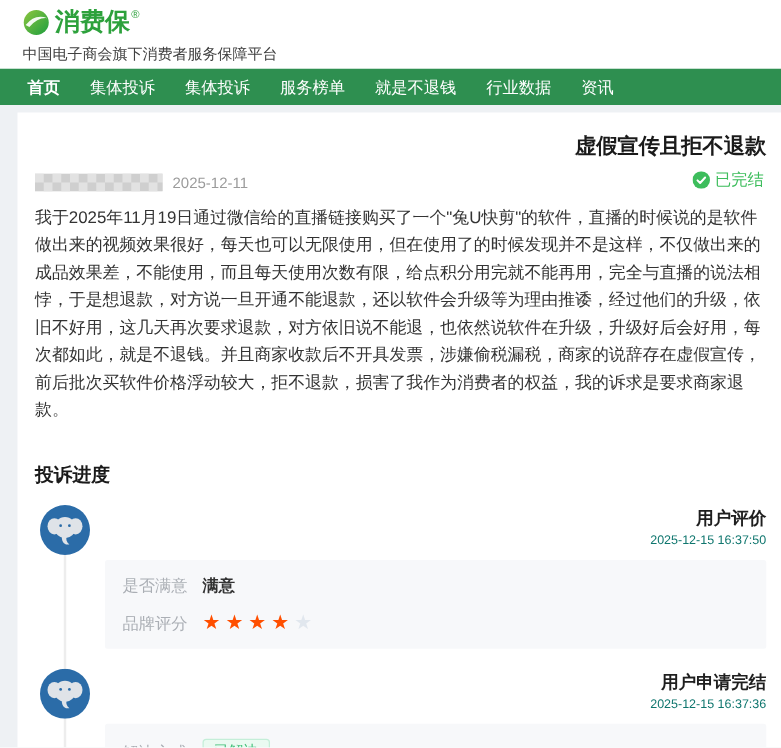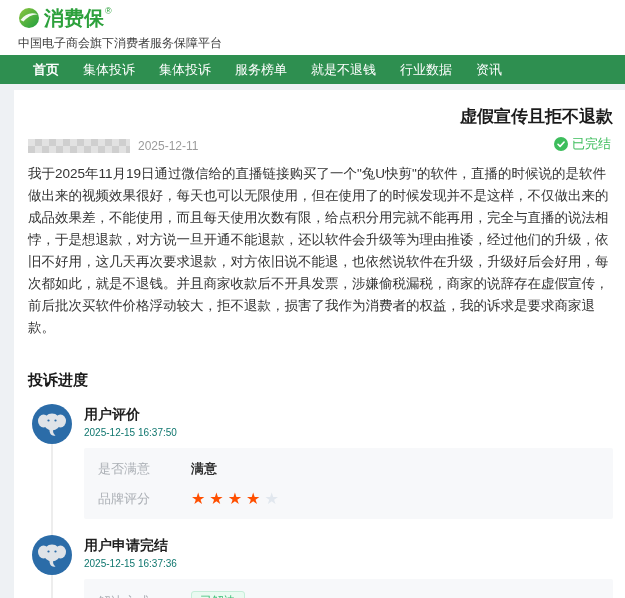--- a/index.html
+++ b/index.html
@@ -21,21 +21,21 @@
     color:#333;
   }
   
   .site-header{background:#fff;height:55px;padding:6px 0 0 18px;}
   .logo-row{display:flex;align-items:flex-start;height:26px;}
   .logo-icon{width:22px;height:22px;margin-top:1px;}
   .logo-text{color:var(--logo-green);font-size:20px;font-weight:bold;margin-left:4px;line-height:24px;}
   .logo-reg{color:var(--logo-green);font-size:9px;margin-left:1px;line-height:10px;}
   .tagline{font-size:12px;color:#404040;margin-top:3px;}
   
-  .main-nav{background:var(--nav-green);height:29px;display:flex;align-items:center;padding-left:33px;}
+  .main-nav{background:var(--nav-green);height:29px;display:flex;align-items:center;padding-left:22px;}
   .nav-item{color:#fff;font-size:13px;text-decoration:none;margin-right:24px;cursor:pointer;white-space:nowrap;}
   .nav-item.active{font-weight:bold;}
   
   .card{
     background:#fff;margin:6px 0 0 14px;height:508px;
     padding:15px 12px 0 14px;overflow:hidden;
   }
   .complaint-title{font-size:17px;font-weight:bold;color:#1a1a1a;margin:0;line-height:24px;text-align:right;}
   .meta-row{display:flex;align-items:flex-end;margin-top:8px;height:16px;}
   .blur-name{
@@ -48,28 +48,28 @@
   .meta-date{font-size:12px;color:#9b9b9b;}
   .status-badge{margin-left:auto;margin-right:2px;display:flex;align-items:center;gap:4px;color:var(--status-green);font-size:13px;}
   .check-icon{display:inline-flex;width:14px;height:14px;}
   .complaint-body{font-size:13.5px;line-height:22px;color:#333;margin:10px 0 0 0;}
   .progress-heading{font-size:15px;font-weight:bold;color:#1a1a1a;margin:32px 0 0 0;}
   
   .timeline{position:relative;margin:14px 0 0 4px;}
   .timeline::before{
     content:'';position:absolute;left:19px;top:22px;bottom:-40px;width:2px;background:#ededed;
   }
-  .tl-item{display:flex;position:relative;margin-top:16px;}
+  .tl-item{display:flex;position:relative;margin-top:16px;text-align:right;}
   .tl-item:first-child{margin-top:0;}
   .tl-avatar{width:40px;height:40px;flex:none;position:relative;z-index:1;}
   .tl-content{margin-left:12px;flex:1;min-width:0;padding-top:1px;}
   .tl-title{font-size:14px;font-weight:bold;color:#1f1f1f;line-height:18px;}
   .tl-time{font-size:10px;color:#0f766e;margin-top:4px;}
   .tl-box{background:#f7f8fa;margin-top:10px;padding:12px 14px;border-radius:2px;}
-  .tl-row{display:flex;align-items:center;font-size:13px;margin-top:13px;line-height:17px;gap:29px;}
+  .tl-row{display:flex;align-items:center;font-size:13px;margin-top:13px;line-height:17px;}
   .tl-row:first-child{margin-top:0;}
   .tl-label{color:#abafb5;margin-right:12px;flex:none;}
   .tl-value{color:#333;font-weight:bold;}
   .badge{
     background:var(--badge-bg);color:var(--badge-text);border:1px solid var(--badge-border);
     font-size:12px;padding:2px 8px;border-radius:3px;font-weight:normal;line-height:14px;
   }
   .stars{display:inline-flex;}
   .star{font-size:16px;color:var(--star-orange);margin-right:4px;line-height:17px;}
   .star.empty{color:var(--star-empty);}

